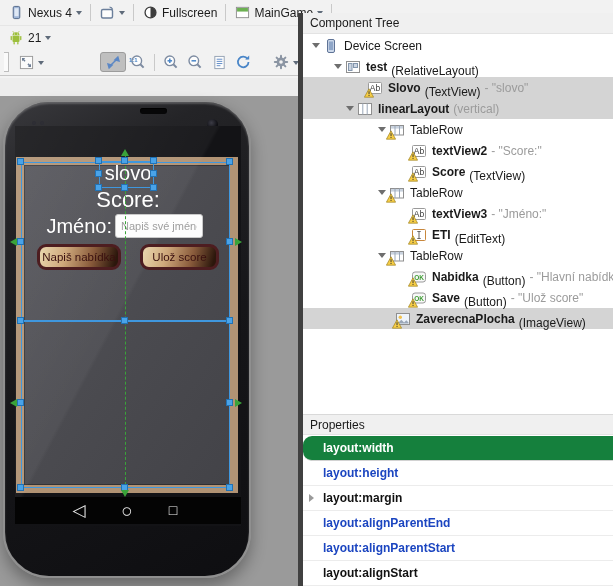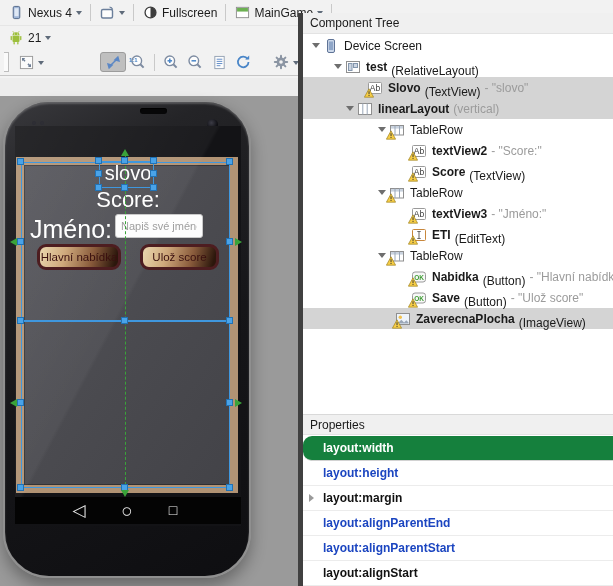--- a/index.html
+++ b/index.html
@@ -35,21 +35,21 @@
   .screen { position:absolute; left:10px; top:24px; width:226px; height:400px; background:#131316; overflow:visible; }
   .sheen { position:absolute; inset:0; z-index:3; pointer-events:none;
            background:linear-gradient(118deg, rgba(255,255,255,.085) 0%, rgba(255,255,255,.04) 46%, rgba(255,255,255,0) 47%); }
   .bg-frame { position:absolute; left:1px; top:31px; width:222px; height:336px; z-index:1;
               border:8px solid var(--frame-tan,#b19374);
               background:linear-gradient(125deg,#54545a 0%,#4a4a4f 55%,#434348 100%);
               box-shadow:inset 0 0 0 1px rgba(0,0,0,.3); }
   .appz { position:absolute; z-index:4; }
   .app-title { left:0; width:226px; top:36px; text-align:center; color:#fff; font-size:20px; }
   .app-score { left:0; width:226px; top:61px; text-align:center; color:#fff; font-size:22px; }
-  .app-name-label { right:129px; top:89px; color:#fff; font-size:25px;text-align:center; }
+  .app-name-label { right:129px; top:89px; color:#fff; font-size:20px;text-align:center; }
   .app-input { left:100px; top:88px; width:88px; height:24px; background:#fdfdfd; border:1px solid #c9c9c9; border-radius:3px;
                font-size:11px; padding:0 5px; color:#444; font-family:"Liberation Sans",sans-serif; }
   .app-input::placeholder { color:#9e9e9e; }
   .app-btn { top:118px; height:26px; border:3px solid var(--button-border,#4d1d20); border-radius:9px;
              background:linear-gradient(105deg,#ead7ae 0%,#cfa97c 32%,#8a5c3c 66%,#2c170c 95%);
              color:var(--button-text,#3a100f); font-size:11.5px; display:flex; align-items:center; justify-content:center; }
   .btn-menu { left:22px; width:84px; }
   .btn-save { left:125px; width:79px; }
   .navbar { left:0; top:371px; width:226px; height:27px; background:#040404; z-index:4; }
   .nav-ic { position:absolute; top:0; width:28px; height:27px; line-height:27px; text-align:center; color:#e9e9e9; }
@@ -263,21 +263,21 @@
     <div class="sdot" style="left:35px;"></div>
 
     <div class="screen">
       <div class="bg-frame"></div>
       <div class="sheen"></div>
 
       <div class="appz app-title">slovo</div>
       <div class="appz app-score">Score:</div>
       <div class="appz app-name-label" style="position:absolute;">Jméno:</div>
       <input class="appz app-input" style="position: absolute;" placeholder="Napiš své jméno">
-      <div class="appz app-btn btn-menu" style="position:absolute;">Hlavní nabídka</div>
+      <div class="appz app-btn btn-menu" style="position:absolute;">Napiš nabídka</div>
       <div class="appz app-btn btn-save" style="position:absolute;">Ulož score</div>
 
       <div class="navbar" style="position:absolute;">
         <span class="nav-ic nav-back">◁</span>
         <span class="nav-ic nav-home">○</span>
         <span class="nav-ic nav-recents">□</span>
       </div>
 
       <div class="sel selrect" style="left:6px; top:36px; width:209px; height:159px;"></div>
       <div class="sel selrect" style="left:6px; top:195px; width:209px; height:167px;"></div>

